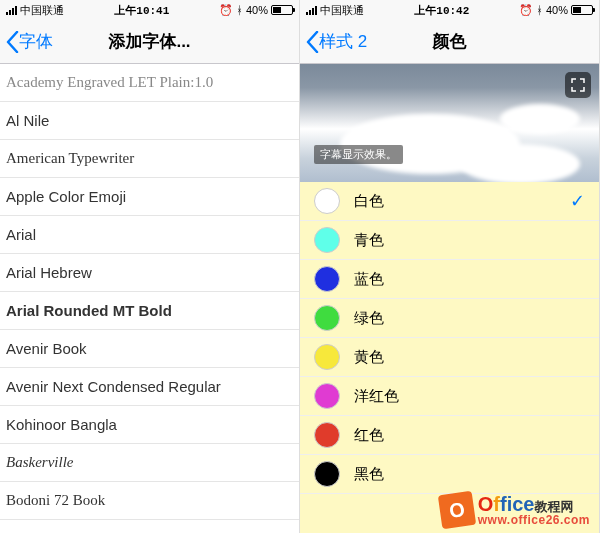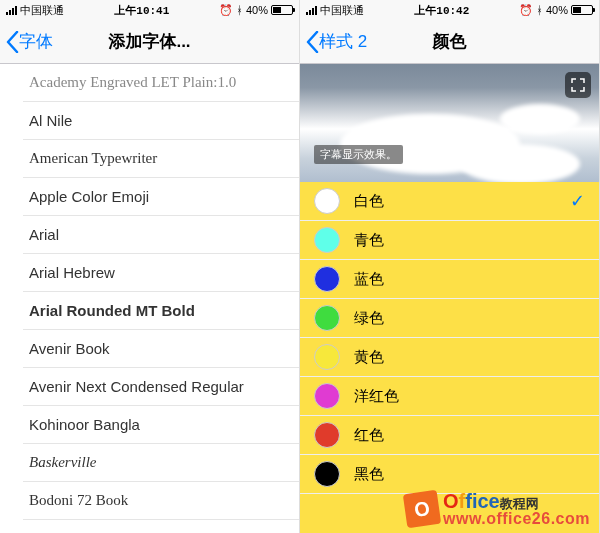--- a/index.html
+++ b/index.html
@@ -79,21 +79,20 @@
     flex: 1;
     overflow: hidden;
     background: #fff;
   }
   .font-row {
     padding: 10px 6px;
     border-bottom: 1px solid #e5e5e5;
     font-size: 15px;
     color: #333;
     cursor: pointer;
-    margin-left: 23px;
   }
   .font-academy { font-family: "Academy Engraved LET", serif; color:#888; }
   .font-typewriter { font-family: "American Typewriter", serif; }
   .font-arial { font-family: Arial, sans-serif; }
   .font-arialbold { font-family: "Arial Rounded MT Bold", Arial, sans-serif; font-weight:bold; }
   .font-avenir { font-family: "Avenir Book", "Avenir", sans-serif; }
   .font-avenircond { font-family: "Avenir Next Condensed", sans-serif; font-stretch:condensed; }
   .font-baskerville { font-family: Baskerville, serif; font-style:italic; }
   .font-bodoni { font-family: "Bodoni 72", "Didot", serif; }
 
@@ -130,21 +129,21 @@
     color: #fff;
     font-size: 11px;
     padding: 2px 6px;
     border-radius: 2px;
   }
 
   
   .color-list {
     flex: 1;
     overflow: hidden;
-    background: #fde047;
+    background: #fef9c3;
   }
   .color-row {
     display: flex;
     align-items: center;
     padding: 6px 14px;
     border-bottom: 1px solid #eee;
     cursor: pointer;
     font-size: 15px;
   }
   .swatch {
@@ -177,21 +176,21 @@
     transform: rotate(-8deg);
     margin-right: 4px;
   }
   .wm-badge span { color:#fff; font-weight:bold; font-size:20px;}
   .wm-text { line-height:1; }
   .wm-top { font-size:20px; font-weight:bold; }
   .wm-top .o1 { color:#e52713; }
   .wm-top .o2 { color:#f39c12; }
   .wm-top .rest { color:#2265b6; }
   .wm-top .cn { color:#333; font-size:13px; }
-  .wm-url { color:#e74c3c; font-size:16px; font-weight:bold; letter-spacing:0.5px;}
+  .wm-url { color:#e74c3c; font-size:12px; font-weight:bold; letter-spacing:0.5px;}
 </style>
 </head>
 <body>
 
 <div class="phone">
   <div class="status-bar">
     <div class="status-left">
       <span class="bars">
         <span class="bar b1"></span>
           <span class="bar b2"></span>

